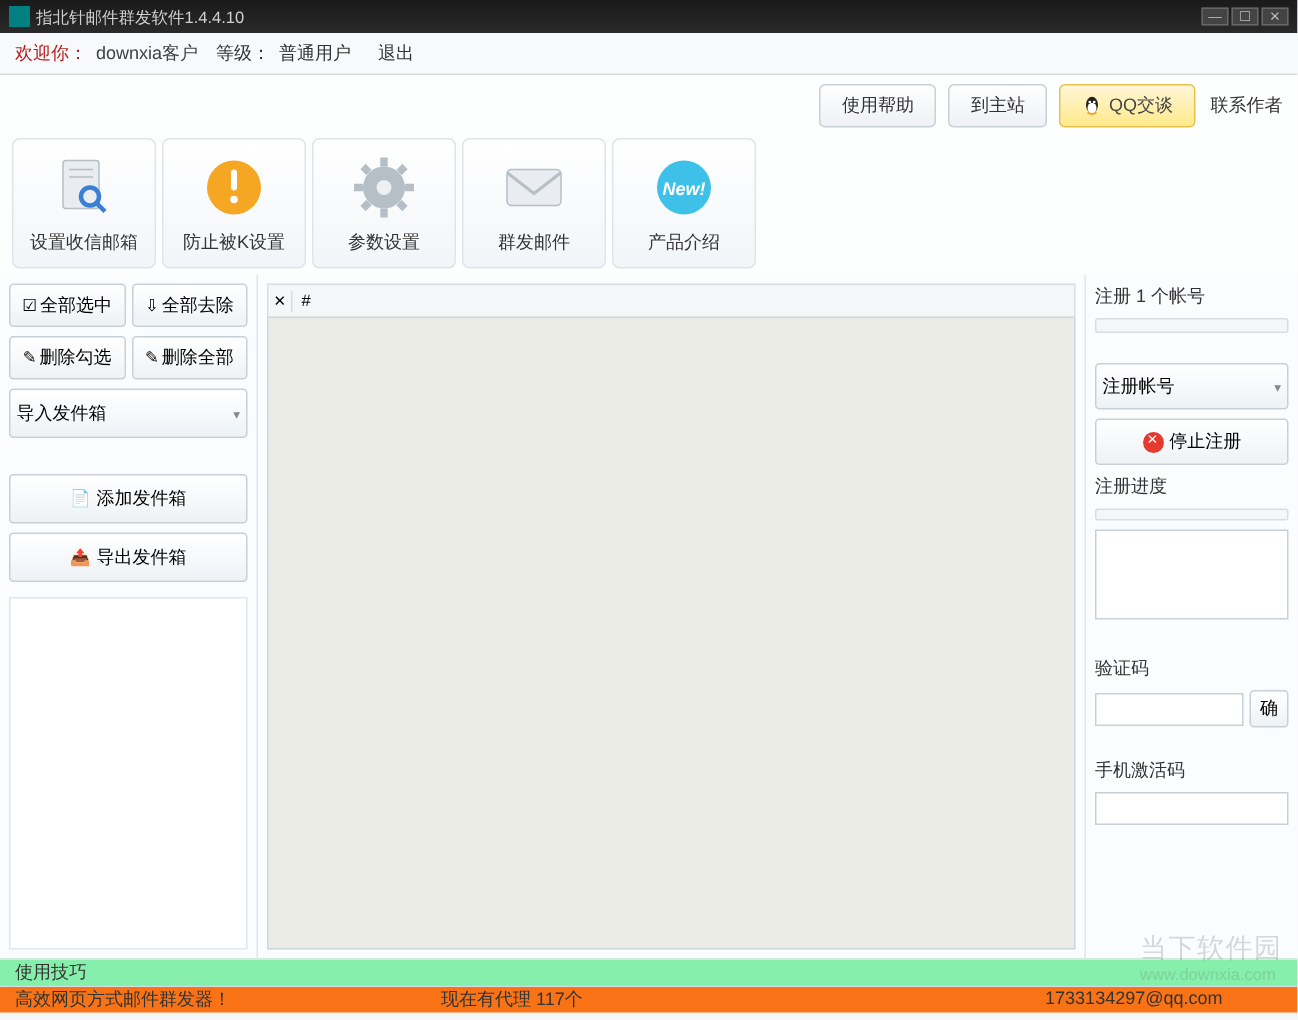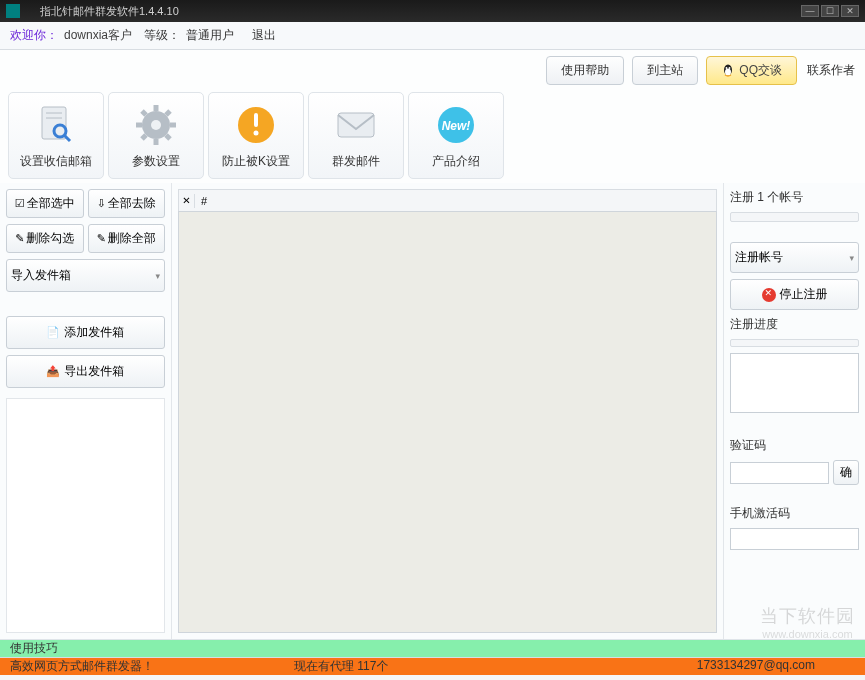--- a/index.html
+++ b/index.html
@@ -1,25 +1,25 @@
 <!DOCTYPE html>
 <html><head>
 <meta charset="utf-8">
 <style>
 * { box-sizing: border-box; margin: 0; padding: 0; font-family: "Microsoft YaHei", SimSun, sans-serif; font-size: 12px; }
 body { width: 865px; height: 680px; background: #f5f6f7; overflow: hidden; position: relative; }
 
 .titlebar { height: 22px; background: linear-gradient(#1a1a1a, #2a2a2a); display: flex; align-items: center; padding: 0 6px; color: #d0d0d0; }
 .titlebar .app-icon { width: 14px; height: 14px; background: teal; margin-right: 4px; display: inline-block; }
-.titlebar .title-text { flex: 1; font-size: 11px; margin-left: 16px; }
+.titlebar .title-text { flex: 1; font-size: 11px; }
 .win-controls { display: flex; gap: 2px; }
 .win-btn { width: 18px; height: 12px; background: #444; border: 1px solid #666; display: inline-flex; align-items: center; justify-content: center; font-size: 9px; color: #bbb; cursor: pointer; }
 
 .menubar { height: 28px; background: #f7f9fb; border-bottom: 1px solid #d8dde2; display: flex; align-items: center; padding: 0 10px; color: #333; gap: 6px; }
-.menubar .welcome { color: #6d28d9; }
+.menubar .welcome { color: #b91c1c; }
 .menubar .username { color: #404040; }
 .menubar .grade { margin-left: 6px; }
 .menubar .logout { margin-left: 12px; cursor: pointer; }
 
 .topbuttons { height: 40px; display: flex; align-items: center; justify-content: flex-end; padding: 4px 10px; gap: 8px; background: #fdfefe; }
 .btn { border: 1px solid #c8cfd6; background: linear-gradient(#fefefe, #eef1f4); border-radius: 4px; padding: 5px 14px; cursor: pointer; color: #333; display: inline-flex; align-items: center; gap: 4px; }
 .btn-qq { border-color: #e6c14a; background: linear-gradient(#fff6d8, #ffe98a); color: #444; }
 .contact { margin-left: 2px; color: #333; }
 
 .toolbar { display: flex; gap: 4px; padding: 2px 8px 4px 8px; background: #fdfefe; }
@@ -52,21 +52,21 @@
 .field-row .text-input { flex: 1; }
 .sm-btn { border: 1px solid #c8cfd6; background: linear-gradient(#fff,#eef2f5); border-radius: 3px; padding: 3px 6px; cursor: pointer; }
 .right-textarea { height: 60px; border: 1px solid #c8cfd6; background: #fff; }
 
 .tipbar { height: 18px; background: #86efac; border-top: 1px solid #dfe4e9; display: flex; align-items: center; padding: 0 10px; font-size: 11px; color: #333; }
 .statusbar { height: 18px; background: #f97316; border-top: 1px solid #d8dde2; display: flex; align-items: flex-start; padding: 0 10px; font-size: 11px; color: #333; gap: 40px; }
 .statusbar .seg { flex: 0 0 auto; }
 .statusbar .seg.mid { margin-left: 100px; }
 .statusbar .seg.mail { margin-left: auto; margin-right: 40px; }
 
-.watermark { position: absolute; right: 10px; bottom: 40px; opacity: 0.22; text-align: center; pointer-events: none; }
+.watermark { position: absolute; right: 10px; bottom: 24px; opacity: 0.22; text-align: left; pointer-events: none; }
 .watermark .wm-main { font-size: 18px; color: #555; letter-spacing: 1px; }
 .watermark .wm-sub { font-size: 11px; color: #666; }
 
 .icon-small { font-size: 11px; }
 </style>
 </head>
 <body>
 
 <div class="titlebar">
   <span class="app-icon"></span>
@@ -111,49 +111,49 @@
           <line x1="14" y1="17" x2="30" y2="17" stroke="#b6bec6"></line>
           <circle cx="28" cy="30" r="6" fill="none" stroke="#3a7fd5" stroke-width="3"></circle>
           <line x1="32" y1="34" x2="38" y2="40" stroke="#3a7fd5" stroke-width="3"></line>
         </svg>
     </span>
     <span class="label">设置收信邮箱</span>
   </div>
   <div class="tool-item">
     <span class="icon">
       <svg width="48" height="48" viewBox="0 0 48 48">
+          <circle cx="24" cy="24" r="18" fill="#f5a623"></circle>
+          <rect x="22" y="12" width="4" height="14" rx="2" fill="#fff"></rect>
+          <circle cx="24" cy="32" r="2.5" fill="#fff"></circle>
+        </svg>
+    </span>
+    <span class="label">防止被K设置</span>
+  </div>
+  <div class="tool-item">
+    <span class="icon">
+      <svg width="48" height="48" viewBox="0 0 48 48">
           <circle cx="24" cy="24" r="14" fill="#b6bec6"></circle>
           <circle cx="24" cy="24" r="5" fill="#eef1f4"></circle>
           <g stroke="#b6bec6" stroke-width="5">
             <line x1="24" y1="4" x2="24" y2="10"></line>
             <line x1="24" y1="38" x2="24" y2="44"></line>
             <line x1="4" y1="24" x2="10" y2="24"></line>
             <line x1="38" y1="24" x2="44" y2="24"></line>
             <line x1="10" y1="10" x2="14" y2="14"></line>
             <line x1="34" y1="34" x2="38" y2="38"></line>
             <line x1="10" y1="38" x2="14" y2="34"></line>
             <line x1="34" y1="14" x2="38" y2="10"></line>
           </g>
         </svg>
     </span>
     <span class="label">参数设置</span>
   </div>
   <div class="tool-item">
     <span class="icon">
       <svg width="48" height="48" viewBox="0 0 48 48">
-          <circle cx="24" cy="24" r="18" fill="#f5a623"></circle>
-          <rect x="22" y="12" width="4" height="14" rx="2" fill="#fff"></rect>
-          <circle cx="24" cy="32" r="2.5" fill="#fff"></circle>
-        </svg>
-    </span>
-    <span class="label">防止被K设置</span>
-  </div>
-  <div class="tool-item">
-    <span class="icon">
-      <svg width="48" height="48" viewBox="0 0 48 48">
           <rect x="6" y="12" width="36" height="24" rx="3" fill="#e9edf1" stroke="#b6bec6"></rect>
           <path d="M6 14 L24 28 L42 14" fill="none" stroke="#b6bec6" stroke-width="2"></path>
         </svg>
     </span>
     <span class="label">群发邮件</span>
   </div>
   <div class="tool-item">
     <span class="icon">
       <svg width="48" height="48" viewBox="0 0 48 48">
           <circle cx="24" cy="24" r="18" fill="#3ec1e8"></circle>

